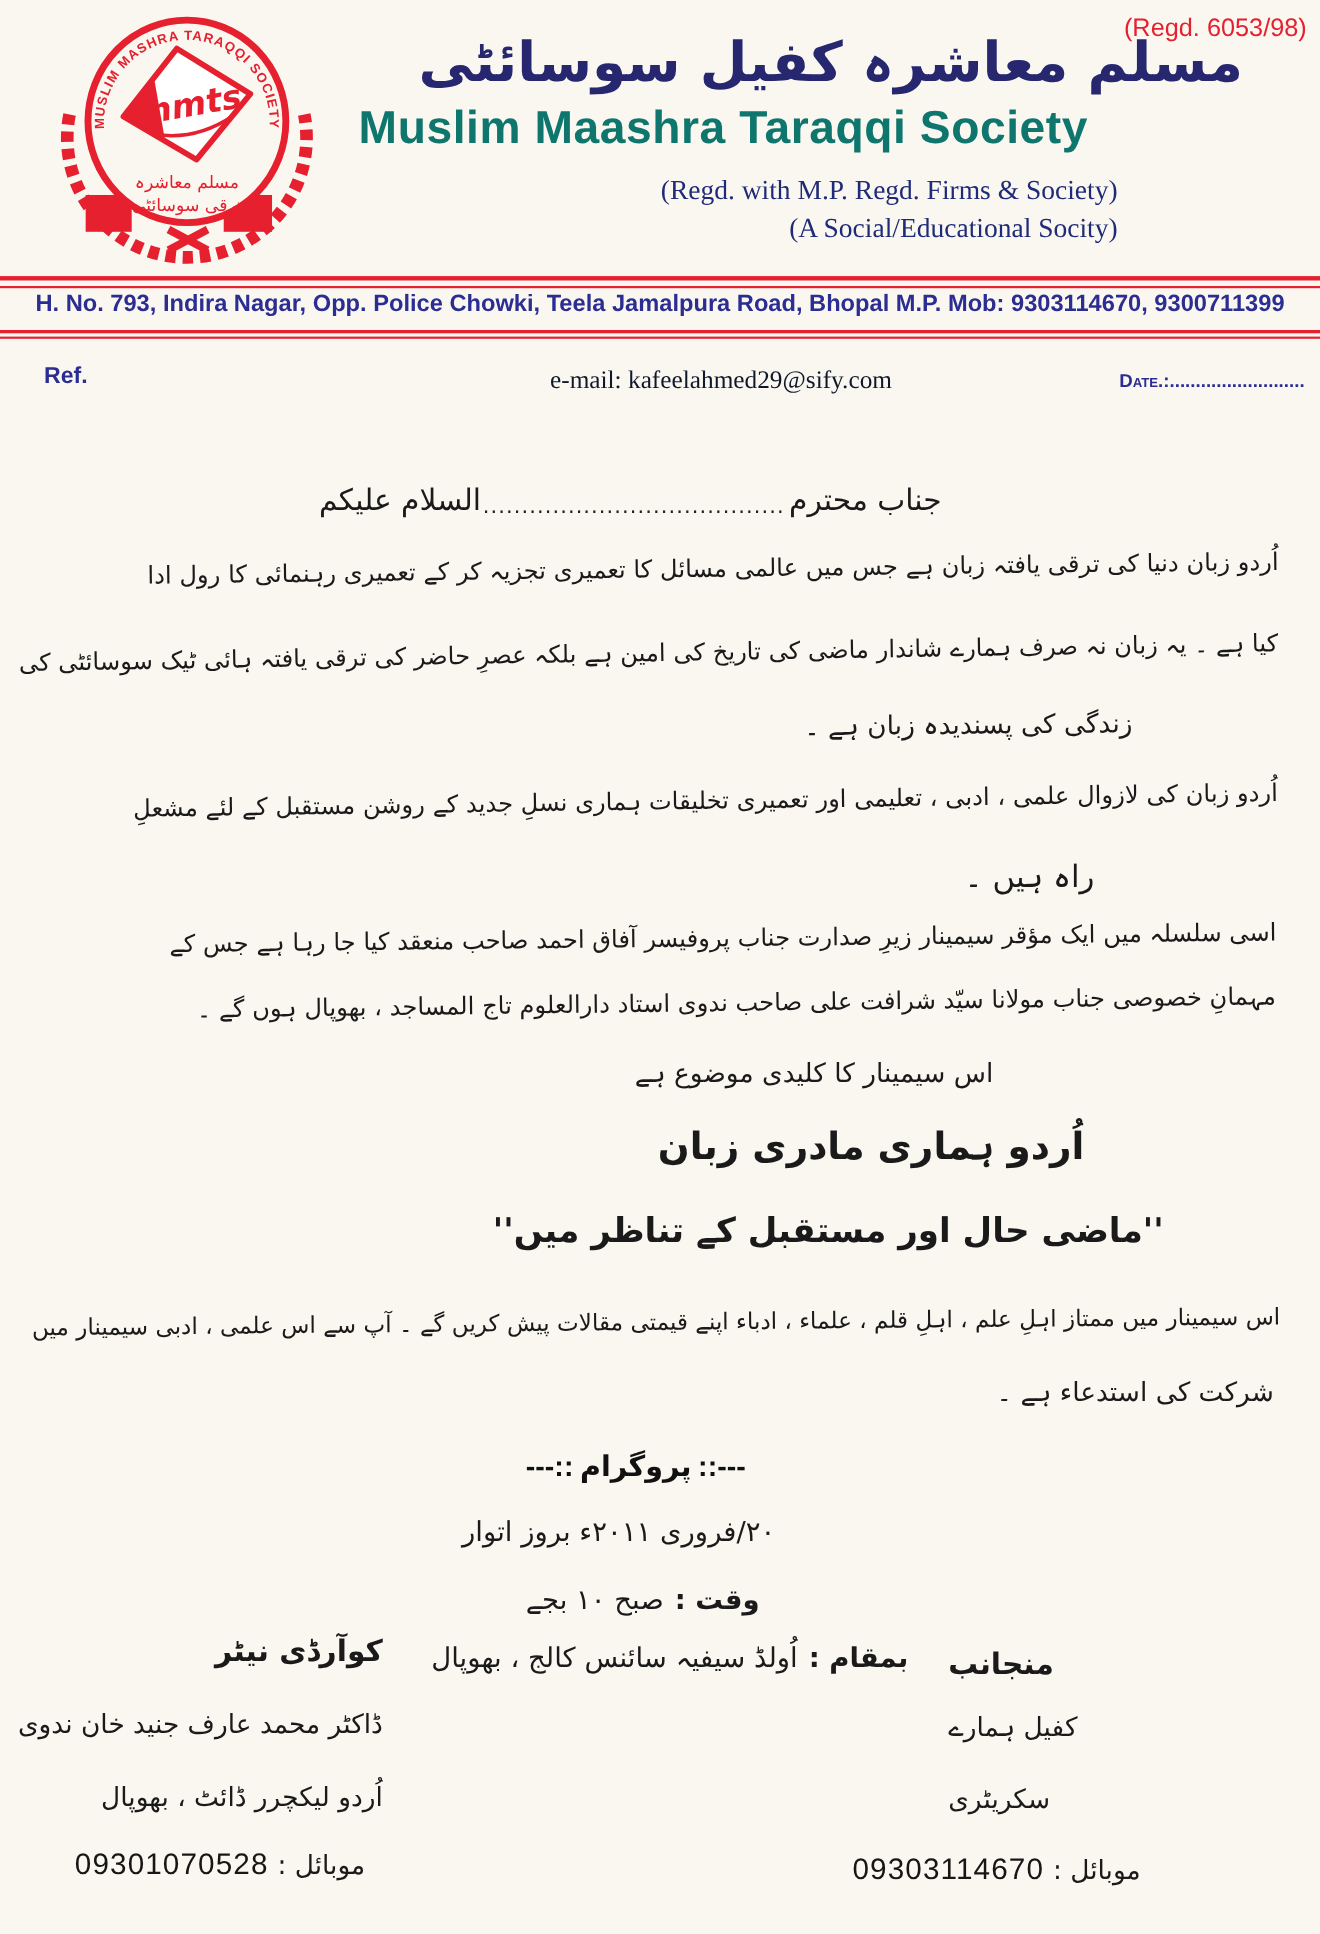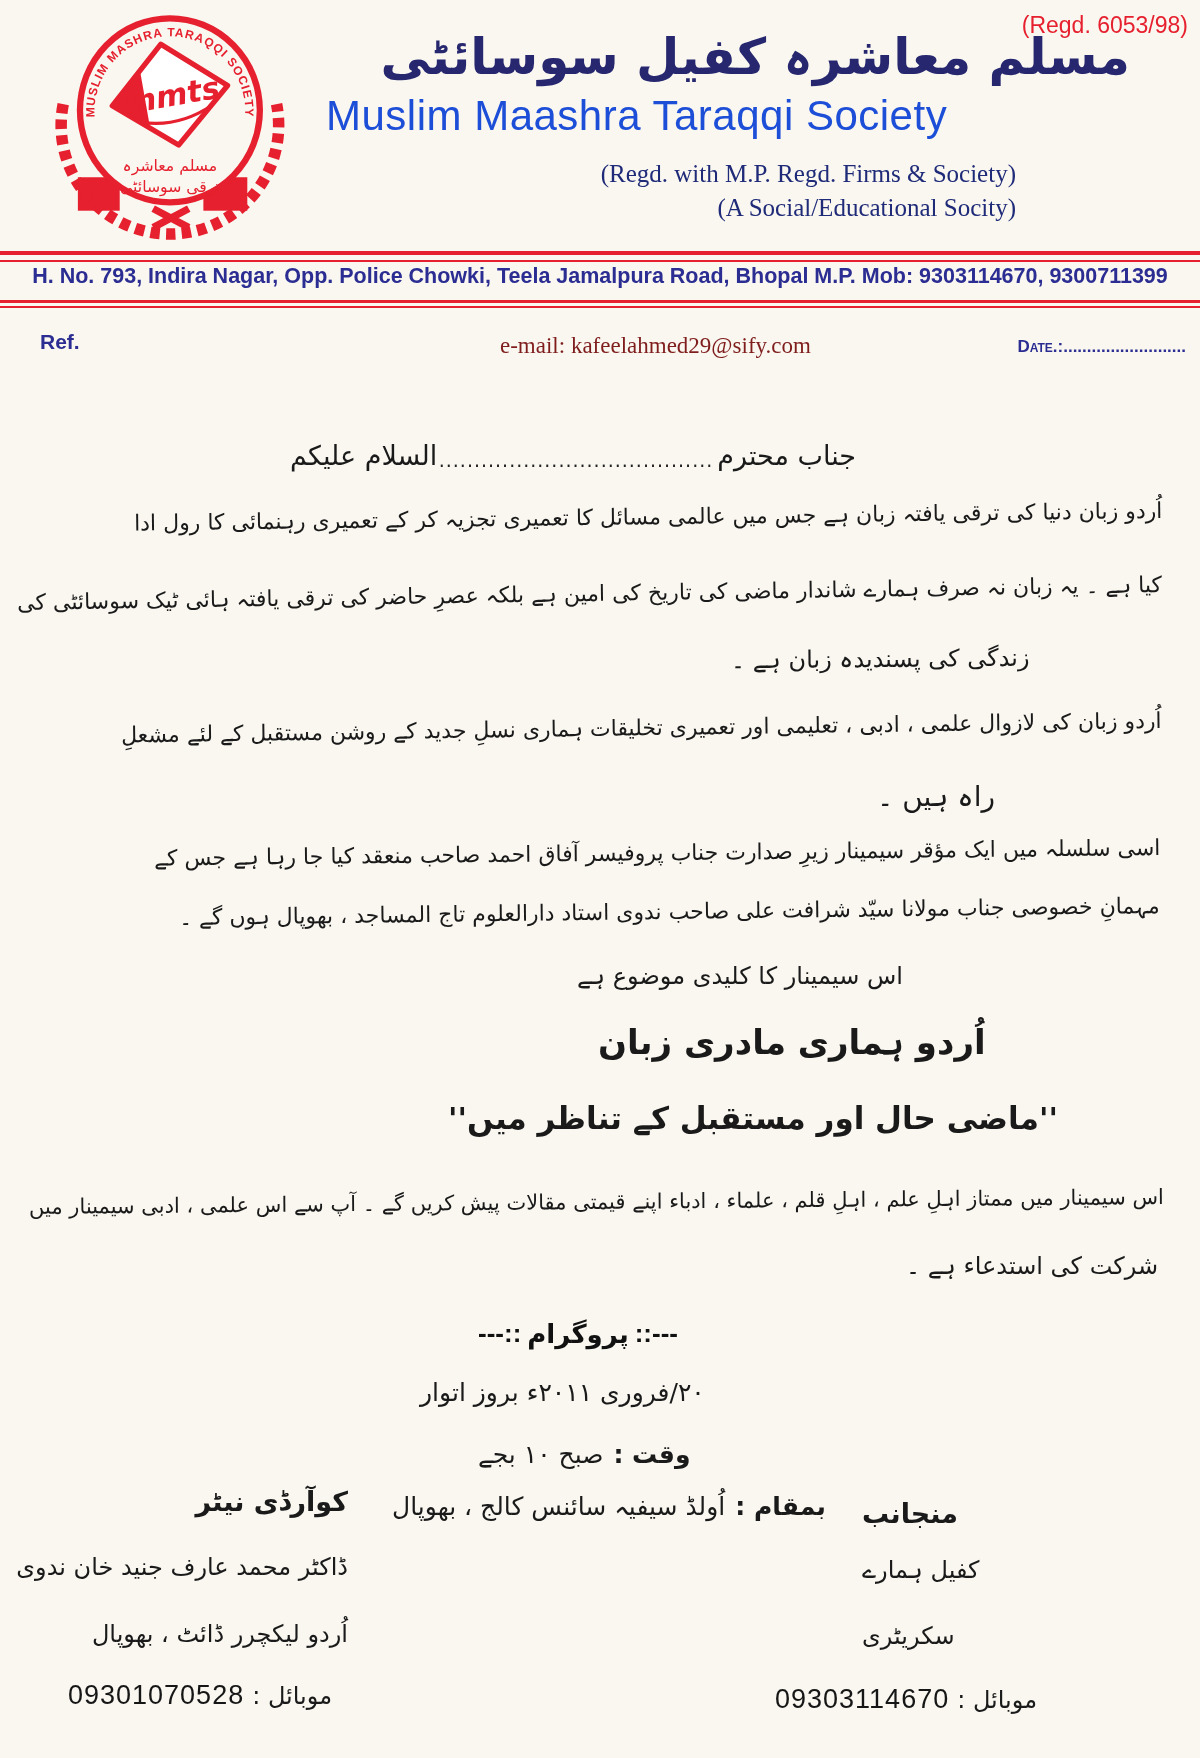--- a/index.html
+++ b/index.html
@@ -6,31 +6,31 @@
   .page{position:relative;width:1200px;height:1758px;background:#f9f7f0;overflow:hidden;
         font-family:"Liberation Sans",sans-serif;}
   .abs{position:absolute;}
   .u{direction:rtl;unicode-bidi:isolate;font-family:"DejaVu Sans",sans-serif;color:#1a1a1a;}
   .nw{white-space:nowrap;}
 
   
   .logo{left:36px;top:12px;}
   .regd-no{right:12px;top:12px;font-family:Liberation Sans, sans-serif;font-size:23px;color:#e6202e;}
   .title-ur{right:70px;top:28px;font-size:50px;font-weight:bold;color:#26276f;}
-  .title-en{left:326px;top:92px;font-size:42px;font-weight:normal;color:#1d4ed8;letter-spacing:.5px;}
+  .title-en{left:326px;top:92px;font-size:42px;font-weight:bold;color:#0f766e;letter-spacing:.5px;}
   .sub{right:184px;font-family:"Liberation Serif",serif;font-size:25px;color:#1f2a78;}
   .sub1{top:160px;} .sub2{top:194px;}
   .rule{left:0;width:1200px;background:#e6202e;}
   .r1{top:251px;height:4px;} .r2{top:260px;height:2px;}
   .r3{top:300px;height:3px;} .r4{top:306px;height:2px;}
   .address{left:0;top:264px;width:1200px;text-align:center;font-weight:bold;font-size:21.5px;color:#2b2d92;}
 
   
   .ref{left:40px;top:330px;font-size:21px;font-weight:bold;color:#2b2d92;}
-  .email{left:500px;top:333px;font-family:"Liberation Serif",serif;font-size:23px;color:#7f1d1d;}
+  .email{left:500px;top:333px;font-family:"Liberation Serif",serif;font-size:23px;color:#0f172a;}
   .date{right:14px;top:337px;font-size:17px;font-weight:bold;color:#2b2d92;font-variant:small-caps;}
 
   
   .bl{font-size:22px;text-align:right;}
   .salutation{left:290px;top:440px;width:566px;display:flex;align-items:flex-end;font-size:27px;}
   .salutation .dots{flex:1;overflow:hidden;white-space:nowrap;font-size:19px;letter-spacing:1px;padding:0 4px;color:#222;}
   .p1a{right:38px;top:498px;transform:rotate(-0.7deg);transform-origin:100% 50%;}
   .p1b{right:38px;top:572px;transform:rotate(-0.9deg);transform-origin:100% 50%;}
   .p1c{right:170px;top:645px;font-size:24px;transform:rotate(-0.5deg);}
   .p2a{right:38px;top:708px;transform:rotate(-0.8deg);transform-origin:100% 50%;}

